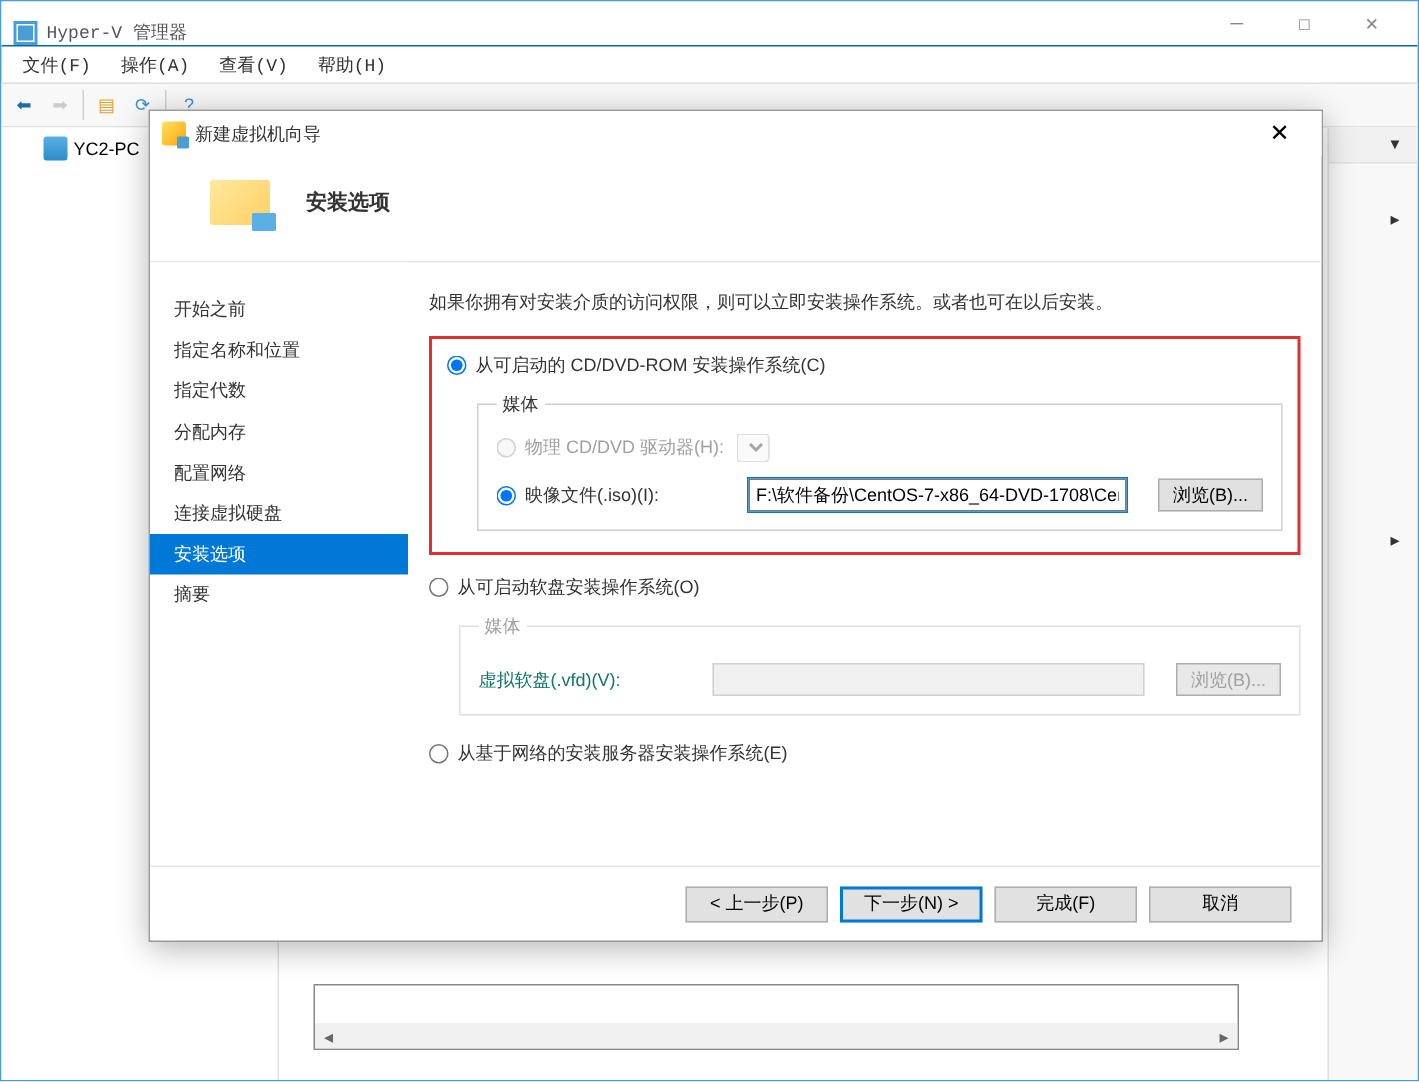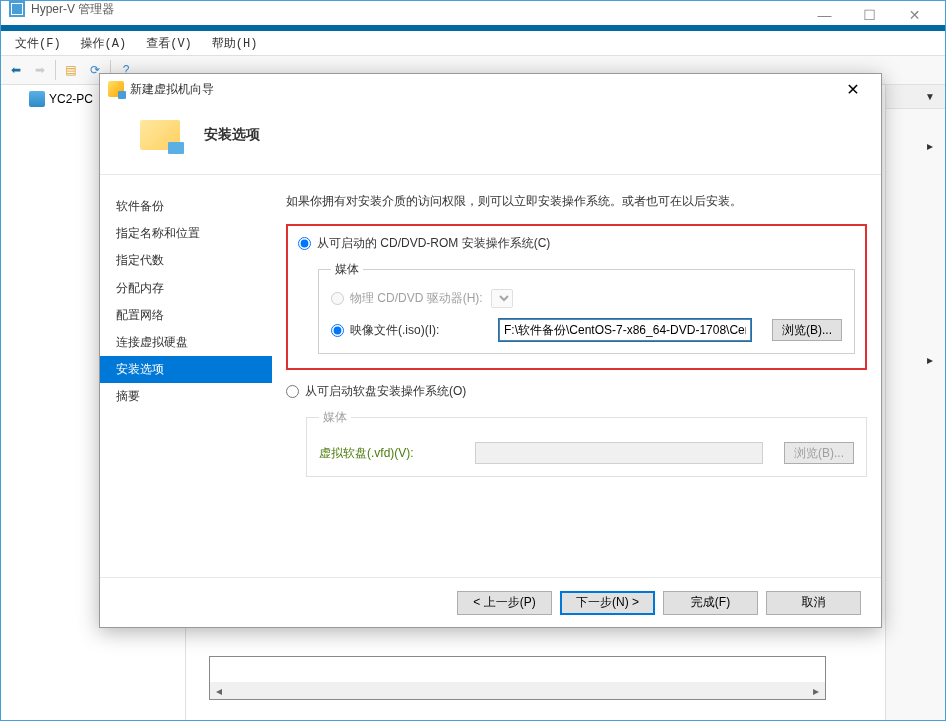--- a/index.html
+++ b/index.html
@@ -1,20 +1,20 @@
 <!DOCTYPE html>
 <html><head>
   <meta charset="utf-8">
   <style>
     * { box-sizing: border-box; margin: 0; padding: 0; }
     body { font-family: "Microsoft YaHei", "Segoe UI", sans-serif; font-size: 12px; background: #fff; overflow: hidden; }
     
     
     .main-window { width: 946px; height: 721px; border: 1px solid #4a9ed8; position: relative; background: #fff; }
-    .titlebar { height: 30px; background: #fff; display: flex; align-items: flex-start; padding: 0 8px; border-bottom: 6px solid #0369a1; }
+    .titlebar { height: 30px; background: #fff; display: flex; align-items: flex-end; padding: 0 8px; border-bottom: 1px solid #0369a1; font-family: Liberation Mono, monospace; }
     .titlebar-icon { width: 16px; height: 16px; background: #4a9ed8; margin-right: 6px; display: inline-flex; align-items: center; justify-content: center; }
     .titlebar-icon::before { content: ""; width: 10px; height: 10px; border: 1px solid #fff; }
     .titlebar-text { color: #555; font-size: 12px; }
     .titlebar-controls { margin-left: auto; display: flex; gap: 0; }
     .titlebar-btn { width: 45px; height: 28px; display: flex; align-items: center; justify-content: center; color: #888; font-size: 14px; cursor: pointer; }
     
     .menubar { height: 24px; display: flex; align-items: center; padding: 0 6px; gap: 4px; font-family: Liberation Mono, monospace; }
     .menu-item { padding: 2px 8px; color: #333; cursor: pointer; font-size: 12px; }
     
     .toolbar { height: 30px; display: flex; align-items: center; padding: 0 4px; gap: 2px; border-top: 1px solid #e0e0e0; border-bottom: 1px solid #e0e0e0; background: #f8f8f8; }
@@ -163,21 +163,21 @@
       <div class="dialog-close">✕</div>
     </div>
 
     <div class="dialog-header">
       <div class="header-icon"></div>
       <div class="header-title">安装选项</div>
     </div>
 
     <div class="dialog-body">
       <div class="nav-panel">
-        <div class="nav-item">软件备份</div>
+        <div class="nav-item">开始之前</div>
         <div class="nav-item">指定名称和位置</div>
         <div class="nav-item">指定代数</div>
         <div class="nav-item">分配内存</div>
         <div class="nav-item">配置网络</div>
         <div class="nav-item">连接虚拟硬盘</div>
         <div class="nav-item selected">安装选项</div>
         <div class="nav-item">摘要</div>
       </div>
 
       <div class="options-panel">
@@ -207,26 +207,30 @@
           </fieldset>
         </div>
 
         <div class="radio-item">
           <input type="radio" name="install" style="">
           <label>从可启动软盘安装操作系统(O)</label>
         </div>
         <fieldset class="media-fieldset disabled">
           <legend class="fieldset-legend disabled">媒体</legend>
           <div class="field-row">
-            <label style="color:#4d7c0f">虚拟软盘(.vfd)(V):</label>
+            <label style="color:#0f766e">虚拟软盘(.vfd)(V):</label>
             <input type="text" disabled="" style="">
             <button class="browse-btn" disabled="">浏览(B)...</button>
           </div>
         </fieldset>
 
+        <div class="radio-item" style="margin-top:14px">
+          <input type="radio" name="install" style="">
+          <label>从基于网络的安装服务器安装操作系统(E)</label>
+        </div>
       </div>
     </div>
 
     <div class="dialog-footer">
       <button class="footer-btn">&lt; 上一步(P)</button>
       <button class="footer-btn primary">下一步(N) &gt;</button>
       <button class="footer-btn">完成(F)</button>
       <button class="footer-btn">取消</button>
     </div>
   </div>

